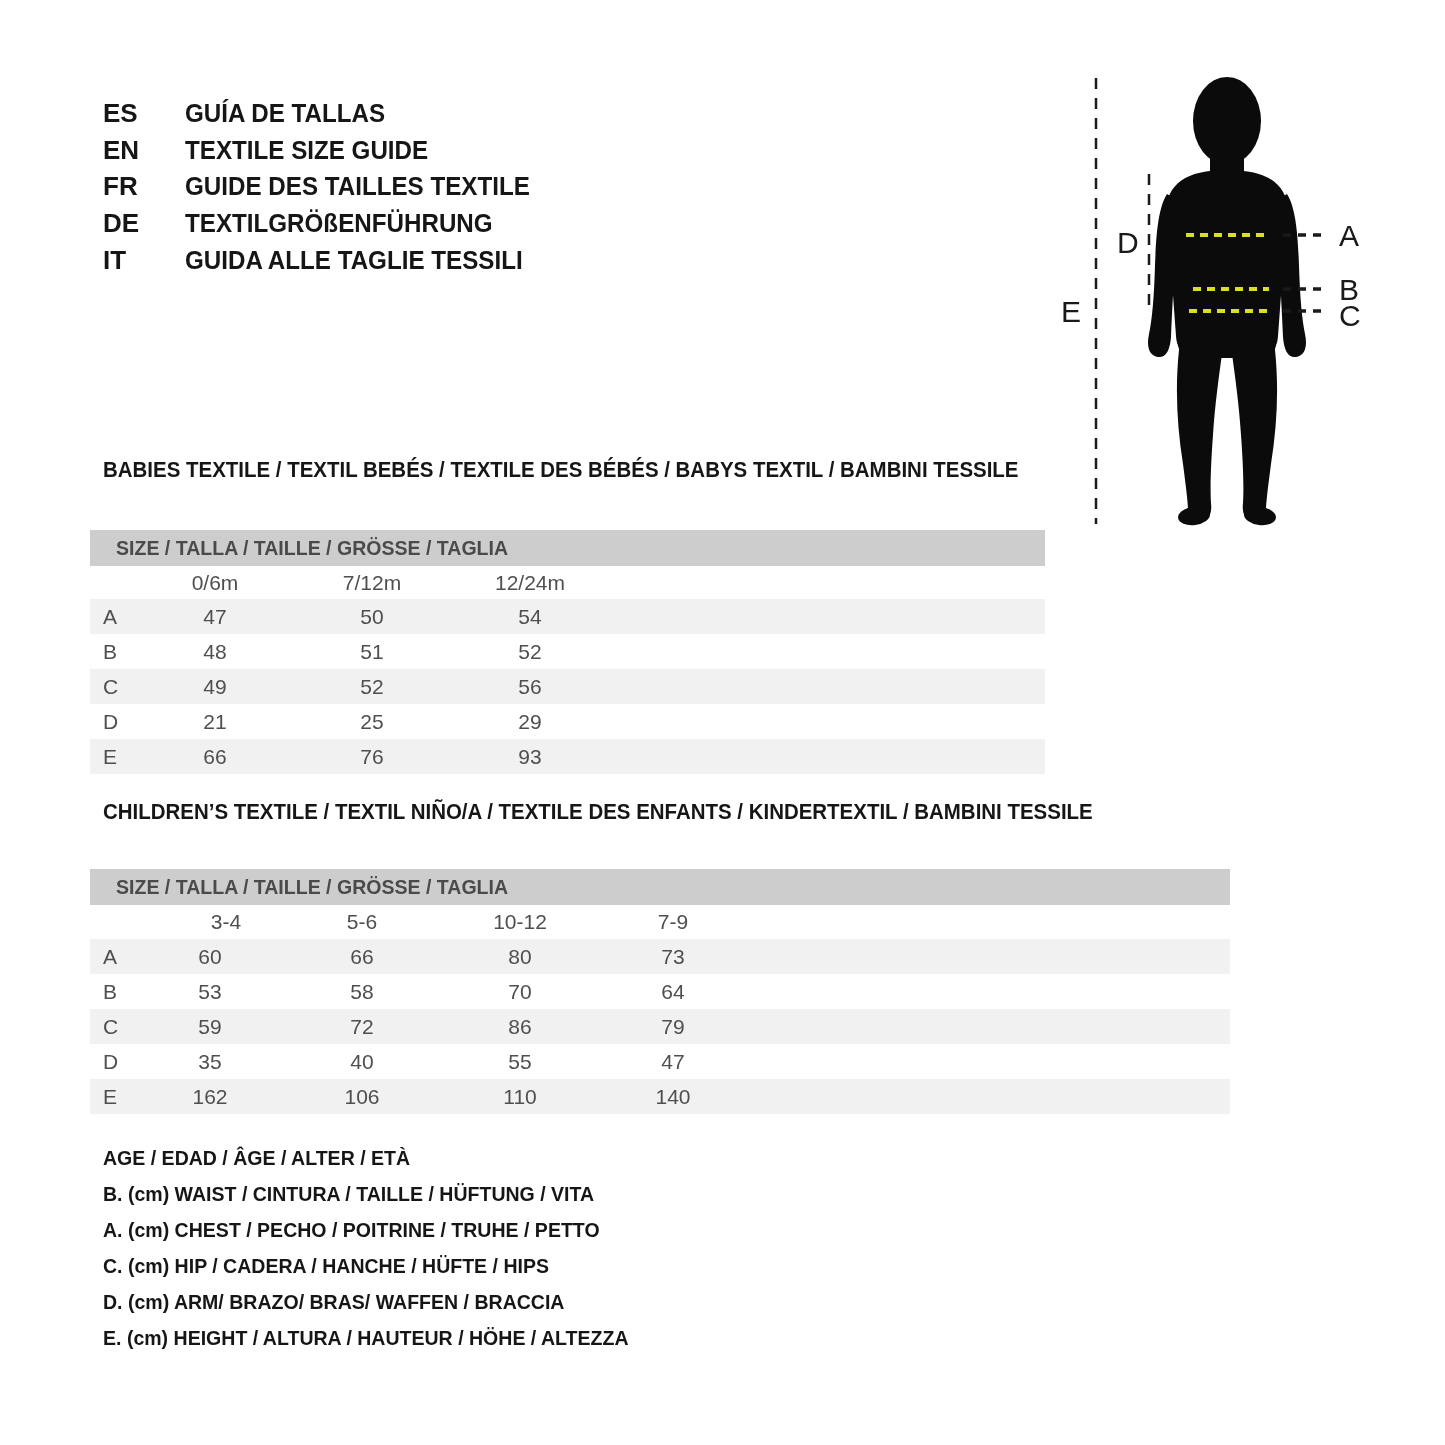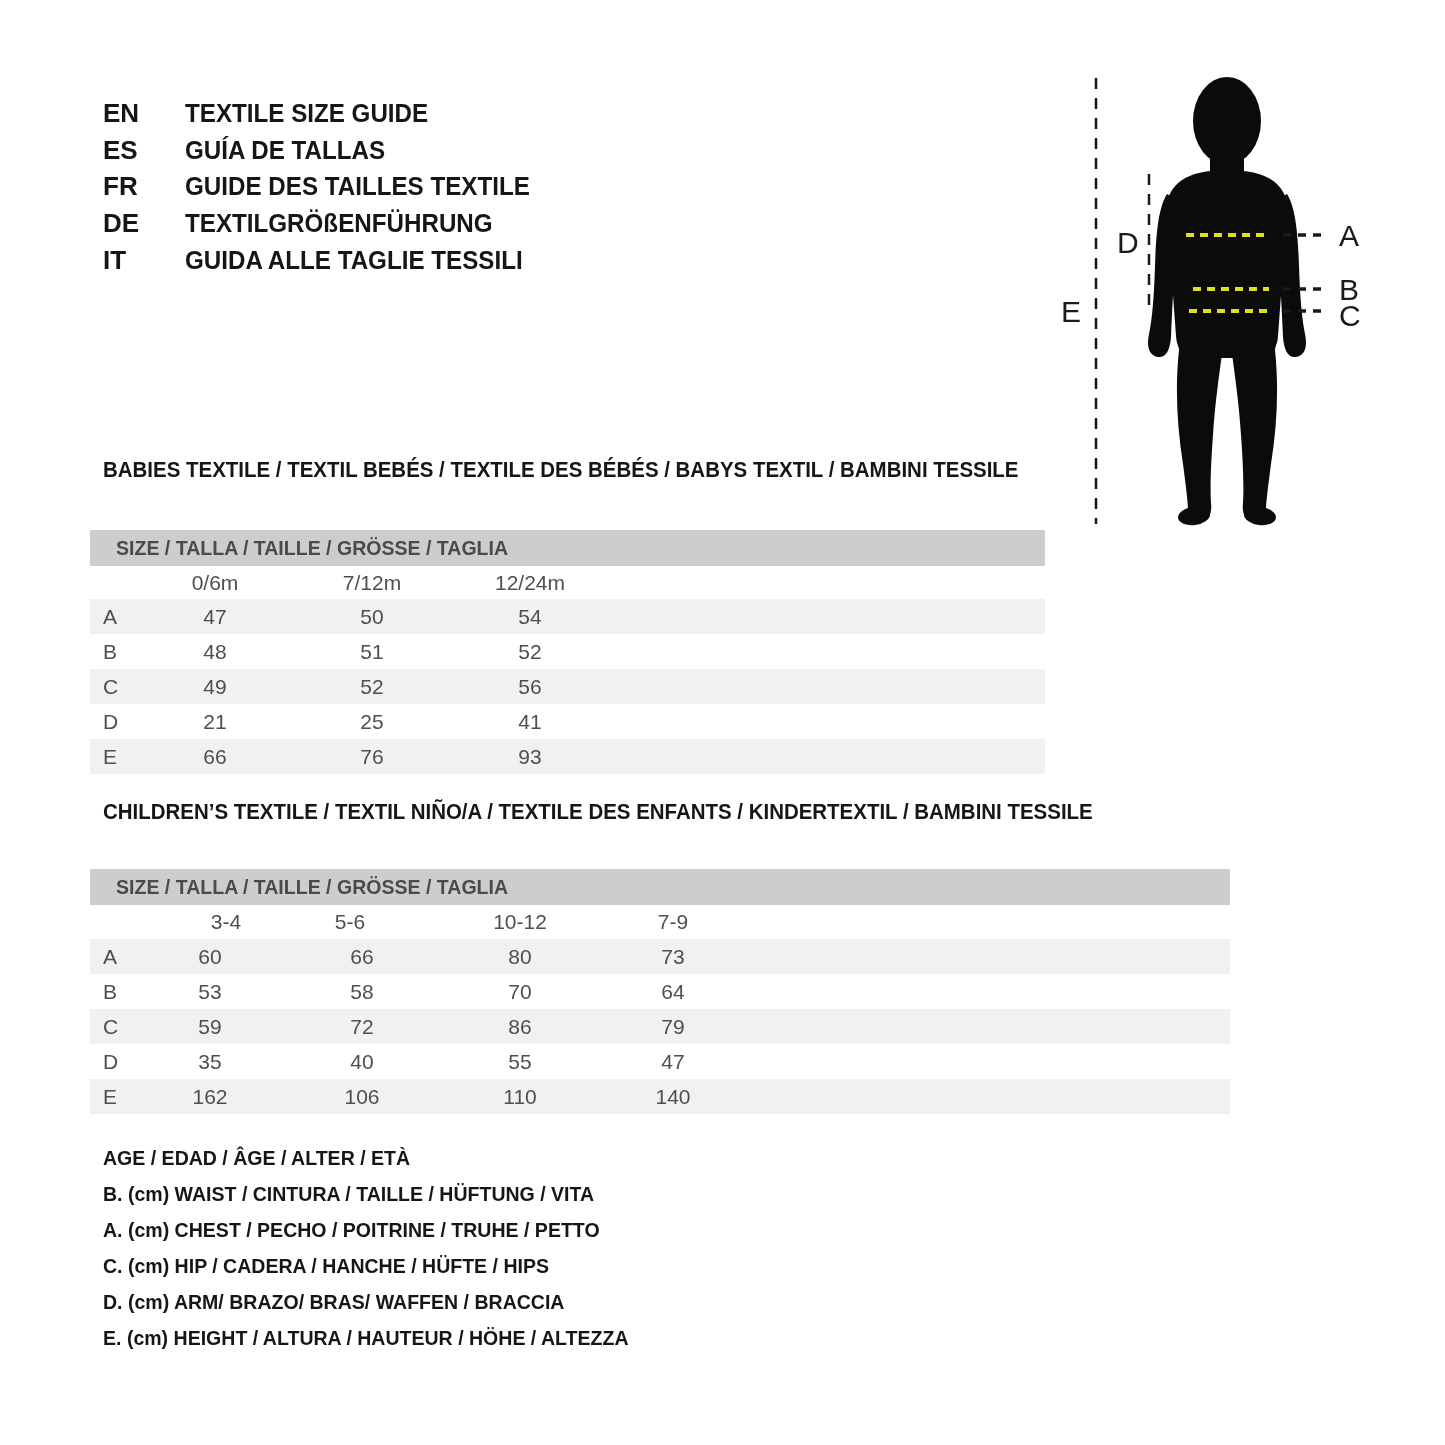--- a/index.html
+++ b/index.html
@@ -42,24 +42,24 @@
   .figure svg{display:block;width:360px;height:480px;}
   .fig-label{font-family:"Liberation Sans",sans-serif;font-size:30px;fill:var(--line_black);}
 </style>
 </head>
 <body>
 
 <div id="canvas">
 
   <div class="abs lang-block">
     <div class="lang-row">
+      <span class="lang-code">ES</span><span class="cond">GUÍA DE TALLAS</span>
+    </div>
+    <div class="lang-row">
       <span class="lang-code">EN</span><span class="cond">TEXTILE SIZE GUIDE</span>
-    </div>
-    <div class="lang-row">
-      <span class="lang-code">ES</span><span class="cond">GUÍA DE TALLAS</span>
     </div>
     <div class="lang-row">
       <span class="lang-code">FR</span><span class="cond">GUIDE DES TAILLES TEXTILE</span>
     </div>
     <div class="lang-row">
       <span class="lang-code">DE</span><span class="cond">TEXTILGRÖßENFÜHRUNG</span>
     </div>
     <div class="lang-row">
       <span class="lang-code">IT</span><span class="cond">GUIDA ALLE TAGLIE TESSILI</span>
     </div>
@@ -132,21 +132,21 @@
     <div class="trow stripe" style="top:139px;">
       <span class="cell-label">C</span>
       <span class="cell-val" style="left:125px;">49</span>
       <span class="cell-val" style="left:282px;">52</span>
       <span class="cell-val" style="left:440px;">56</span>
     </div>
     <div class="trow" style="top:174px;">
       <span class="cell-label">D</span>
       <span class="cell-val" style="left:125px;">21</span>
       <span class="cell-val" style="left:282px;">25</span>
-      <span class="cell-val" style="left:440px;">41</span>
+      <span class="cell-val" style="left:440px;">29</span>
     </div>
     <div class="trow stripe" style="top:209px;">
       <span class="cell-label">E</span>
       <span class="cell-val" style="left:125px;">66</span>
       <span class="cell-val" style="left:282px;">76</span>
       <span class="cell-val" style="left:440px;">93</span>
     </div>
   </div>
 
   <div class="abs section-title" style="left:103px;top:799px;">
@@ -154,21 +154,21 @@
   </div>
 
   <div class="tbl" style="left:90px;top:853px;width:1140px;height:280px;">
     <div class="hdr-bar" style="width:1140px;">
       <span>
           <span class="cond">SIZE / TALLA / TAILLE / GRÖSSE / TAGLIA</span>
         </span>
     </div>
     <div class="colhdr-row" style="top:36px;height:34px;">
       <span class="cell-val" style="left:136px;line-height:34px;">3-4</span>
-      <span class="cell-val" style="left:260px;line-height:34px;">5-6</span>
+      <span class="cell-val" style="left:272px;line-height:34px;">5-6</span>
       <span class="cell-val" style="left:430px;line-height:34px;">10-12</span>
       <span class="cell-val" style="left:583px;line-height:34px;">7-9</span>
     </div>
     <div class="trow stripe" style="top:70px;">
       <span class="cell-label">A</span>
       <span class="cell-val" style="left:120px;">60</span>
       <span class="cell-val" style="left:272px;">66</span>
       <span class="cell-val" style="left:430px;">80</span>
       <span class="cell-val" style="left:583px;">73</span>
     </div>

